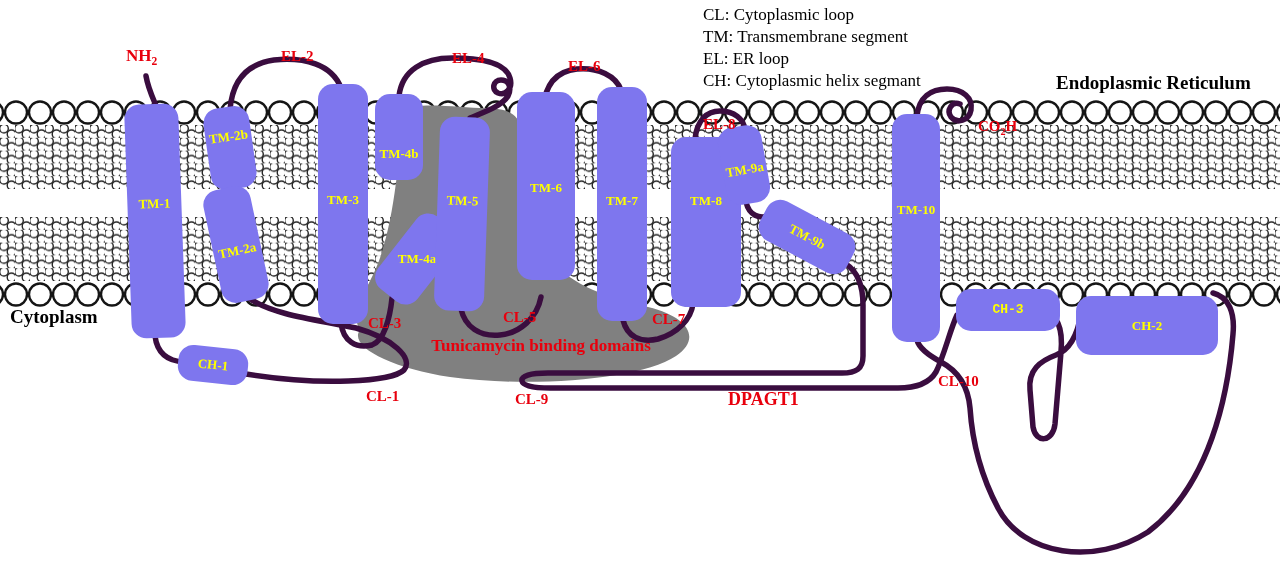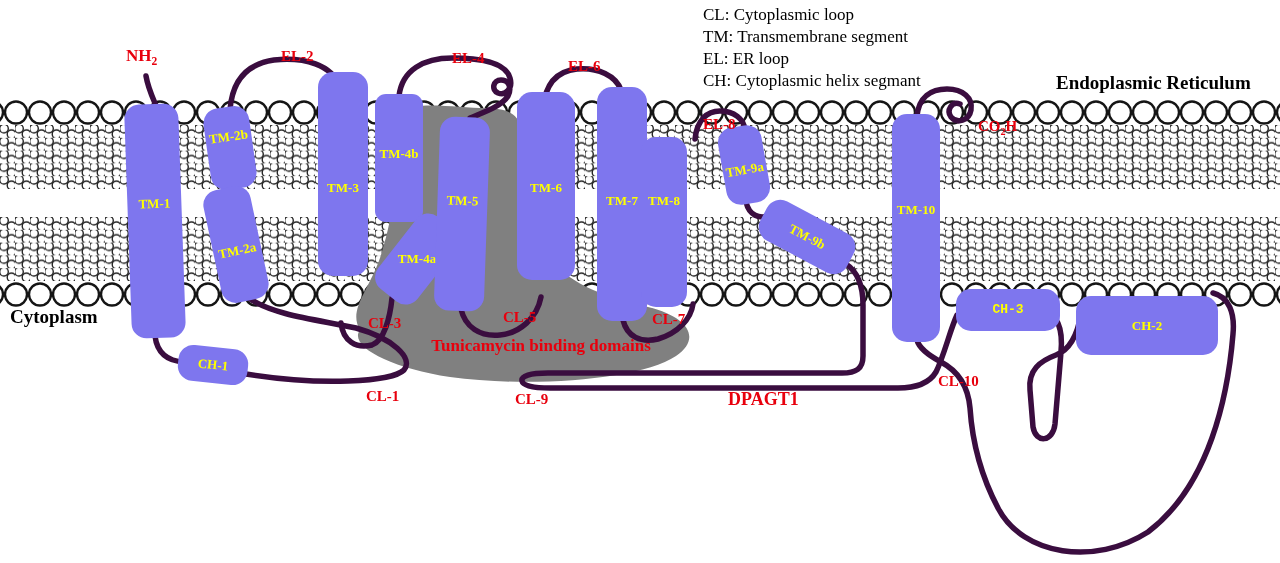--- a/index.html
+++ b/index.html
@@ -77,39 +77,39 @@
 
   <div class="seg" style="left:128px;top:104px;width:54px;height:234px;transform:rotate(-2deg);">
     <span class="lbl" style="top:92px">TM-1</span>
   </div>
   <div class="seg" style="left:207px;top:107px;width:46px;height:82px;transform:rotate(-8deg);">
     <span class="lbl" style="top:22px">TM-2b</span>
   </div>
   <div class="seg" style="left:212px;top:187px;width:48px;height:115px;transform:rotate(-12deg);">
     <span class="lbl" style="top:56px">TM-2a</span>
   </div>
-  <div class="seg" style="left:318px;top:72px;width:50px;height:204px;">
+  <div class="seg" style="left:318px;top:84px;width:50px;height:240px;">
     <span class="lbl" style="top:108px">TM-3</span>
   </div>
-  <div class="seg" style="left:375px;top:94px;width:48px;height:128px;border-radius:11px;">
+  <div class="seg" style="left:375px;top:94px;width:48px;height:86px;">
     <span class="lbl" style="top:52px">TM-4b</span>
   </div>
   <div class="seg" style="left:392px;top:213px;width:50px;height:92px;transform:rotate(38deg);">
     <span class="lbl mid" style="transform:translateY(-50%) rotate(-38deg);">TM-4a</span>
   </div>
   <div class="seg" style="left:437px;top:117px;width:50px;height:194px;transform:rotate(2deg);">
     <span class="lbl" style="top:76px">TM-5</span>
   </div>
   <div class="seg" style="left:517px;top:92px;width:58px;height:188px;">
     <span class="lbl" style="top:88px">TM-6</span>
   </div>
   <div class="seg" style="left:597px;top:87px;width:50px;height:234px;">
     <span class="lbl" style="top:106px">TM-7</span>
   </div>
-  <div class="seg" style="left:641px;top:137px;width:46px;height:170px;">
+  <div class="seg" style="left:671px;top:137px;width:46px;height:170px;padding-left:24px;">
     <span class="lbl" style="top:56px">TM-8</span>
   </div>
   <div class="seg" style="left:722px;top:126px;width:44px;height:78px;transform:rotate(-10deg);">
     <span class="lbl" style="top:36px">TM-9a</span>
   </div>
   <div class="seg" style="left:758px;top:215px;width:98px;height:44px;transform:rotate(28deg);">
     <span class="lbl mid">TM-9b</span>
   </div>
   <div class="seg" style="left:892px;top:114px;width:48px;height:228px;">
     <span class="lbl" style="top:88px">TM-10</span>

